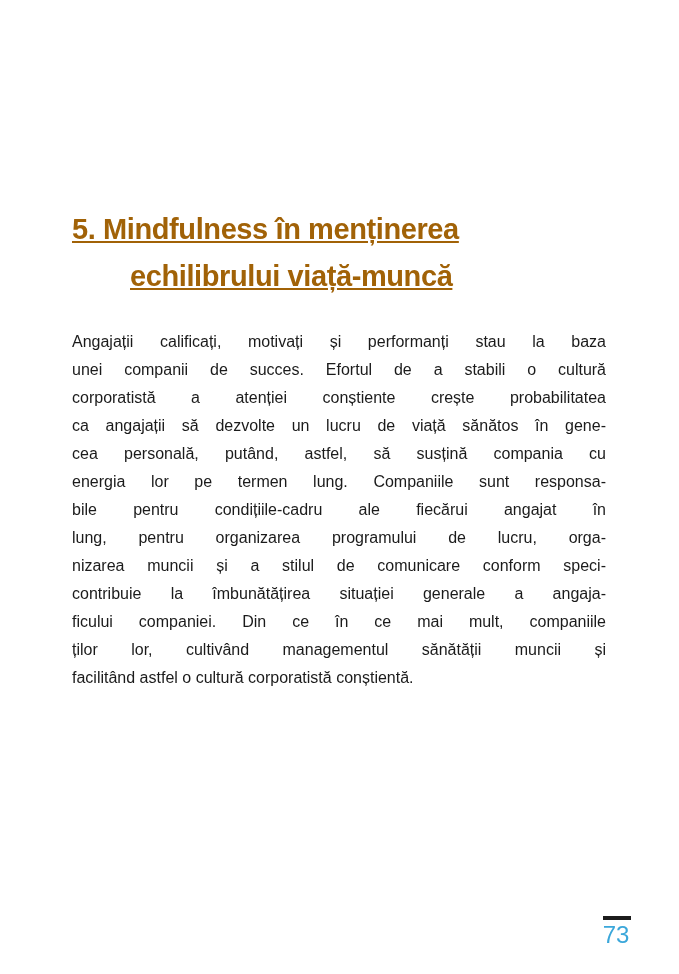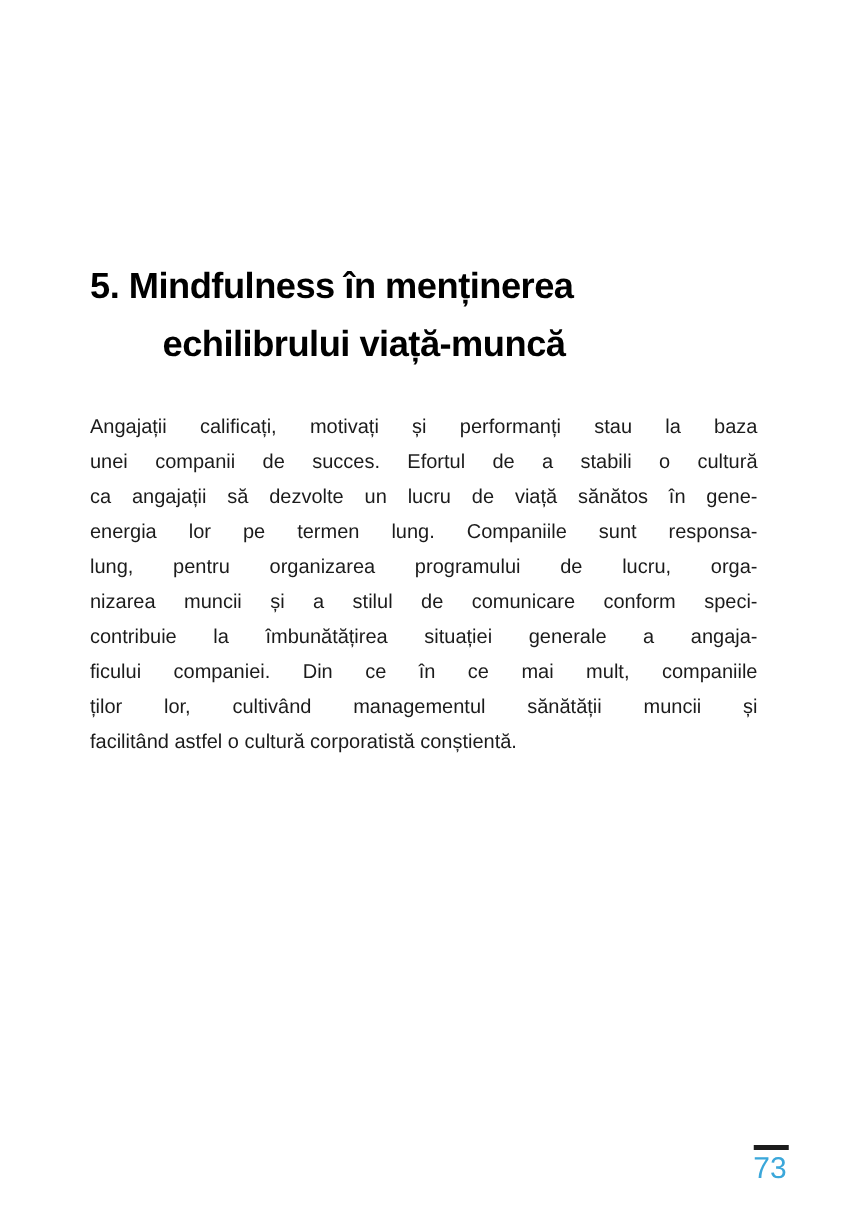--- a/index.html
+++ b/index.html
@@ -60,30 +60,33 @@
     font-family: "Liberation Sans", sans-serif;
     font-size: 24px;
     line-height: 28px;
   }
 </style>
 </head>
 <body>
 
 <div class="page" style="background: rgb(255, 255, 255);">
 
-  <h1 class="heading" style="color: #000000;">
+  <h1 class="heading" style="color: #a16207; text-decoration: underline;">
     <span class="h-line1">5. Mindfulness în menținerea</span>
     <span class="h-line2">echilibrului viață-muncă</span>
   </h1>
 
   <div class="body-par" style="color: rgb(27, 27, 27);">
       <div class="body-line">Angajații calificați, motivați și performanți stau la baza</div>
       <div class="body-line">unei companii de succes. Efortul de a stabili o cultură</div>
+      <div class="body-line">corporatistă a atenției conștiente crește probabilitatea</div>
       <div class="body-line">ca angajații să dezvolte un lucru de viață sănătos în gene-</div>
+      <div class="body-line">cea personală, putând, astfel, să susțină compania cu</div>
       <div class="body-line">energia lor pe termen lung. Companiile sunt responsa-</div>
+      <div class="body-line">bile pentru condițiile-cadru ale fiecărui angajat în</div>
       <div class="body-line">lung, pentru organizarea programului de lucru, orga-</div>
       <div class="body-line">nizarea muncii și a stilul de comunicare conform speci-</div>
       <div class="body-line">contribuie la îmbunătățirea situației generale a angaja-</div>
       <div class="body-line">ficului companiei. Din ce în ce mai mult, companiile</div>
       <div class="body-line">ților lor, cultivând managementul sănătății muncii și</div>
       <div class="body-line last">facilitând astfel o cultură corporatistă conștientă.</div>
     </div>
 
   <div class="footer-rule" style="background: rgb(28, 28, 28);"></div>
 

